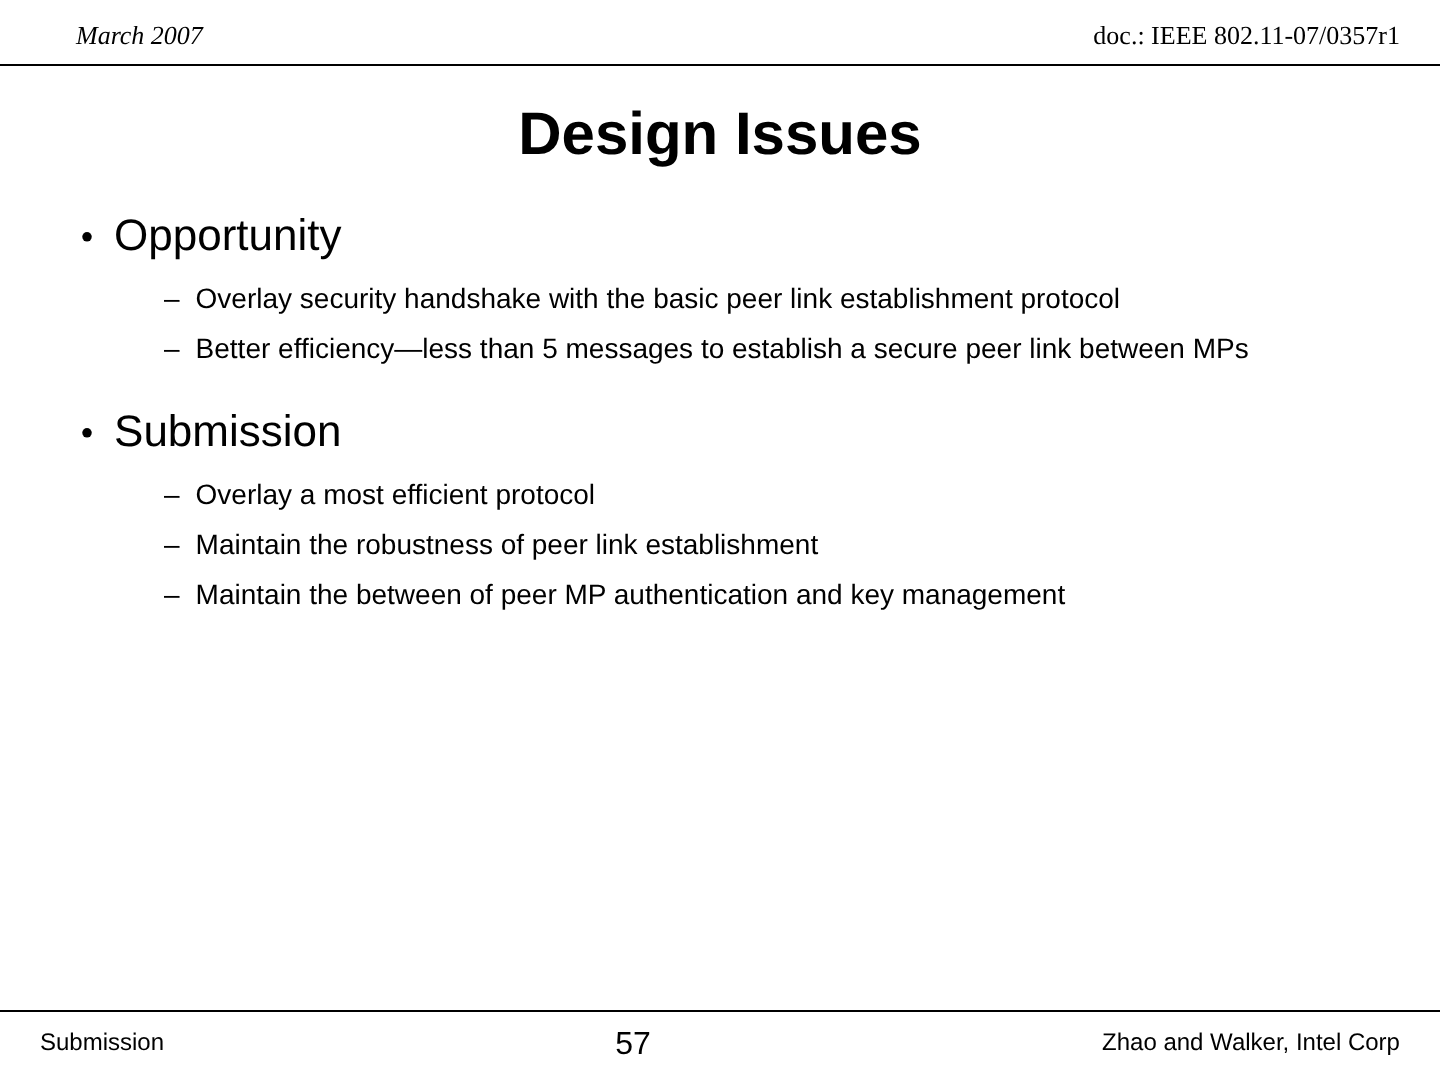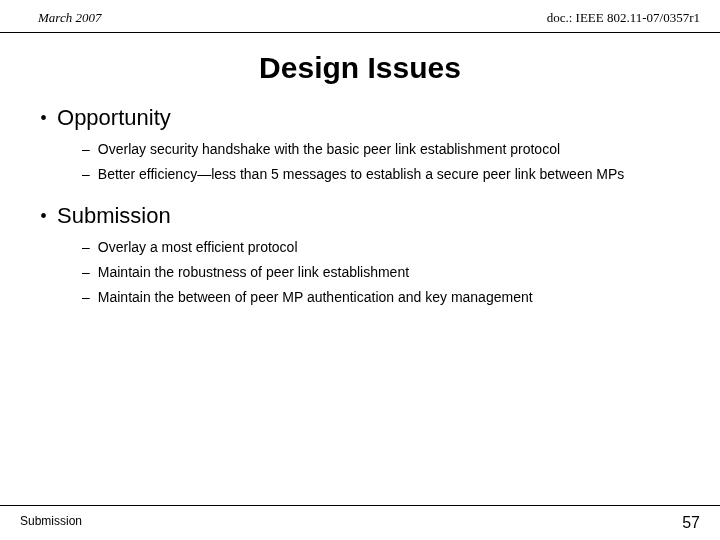--- a/index.html
+++ b/index.html
@@ -179,15 +179,16 @@
           <span class="sub-text">Maintain the between of peer MP authentication and key management</span>
         </div>
       </div>
     </div>
 
   </div>
 
   <div class="footer">
     <span class="footer-left">Submission</span>
     <span class="footer-center">57</span>
+    <span class="footer-right">Zhao and Walker, Intel Corp</span>
   </div>
 
 </div>
 
 </body></html>

